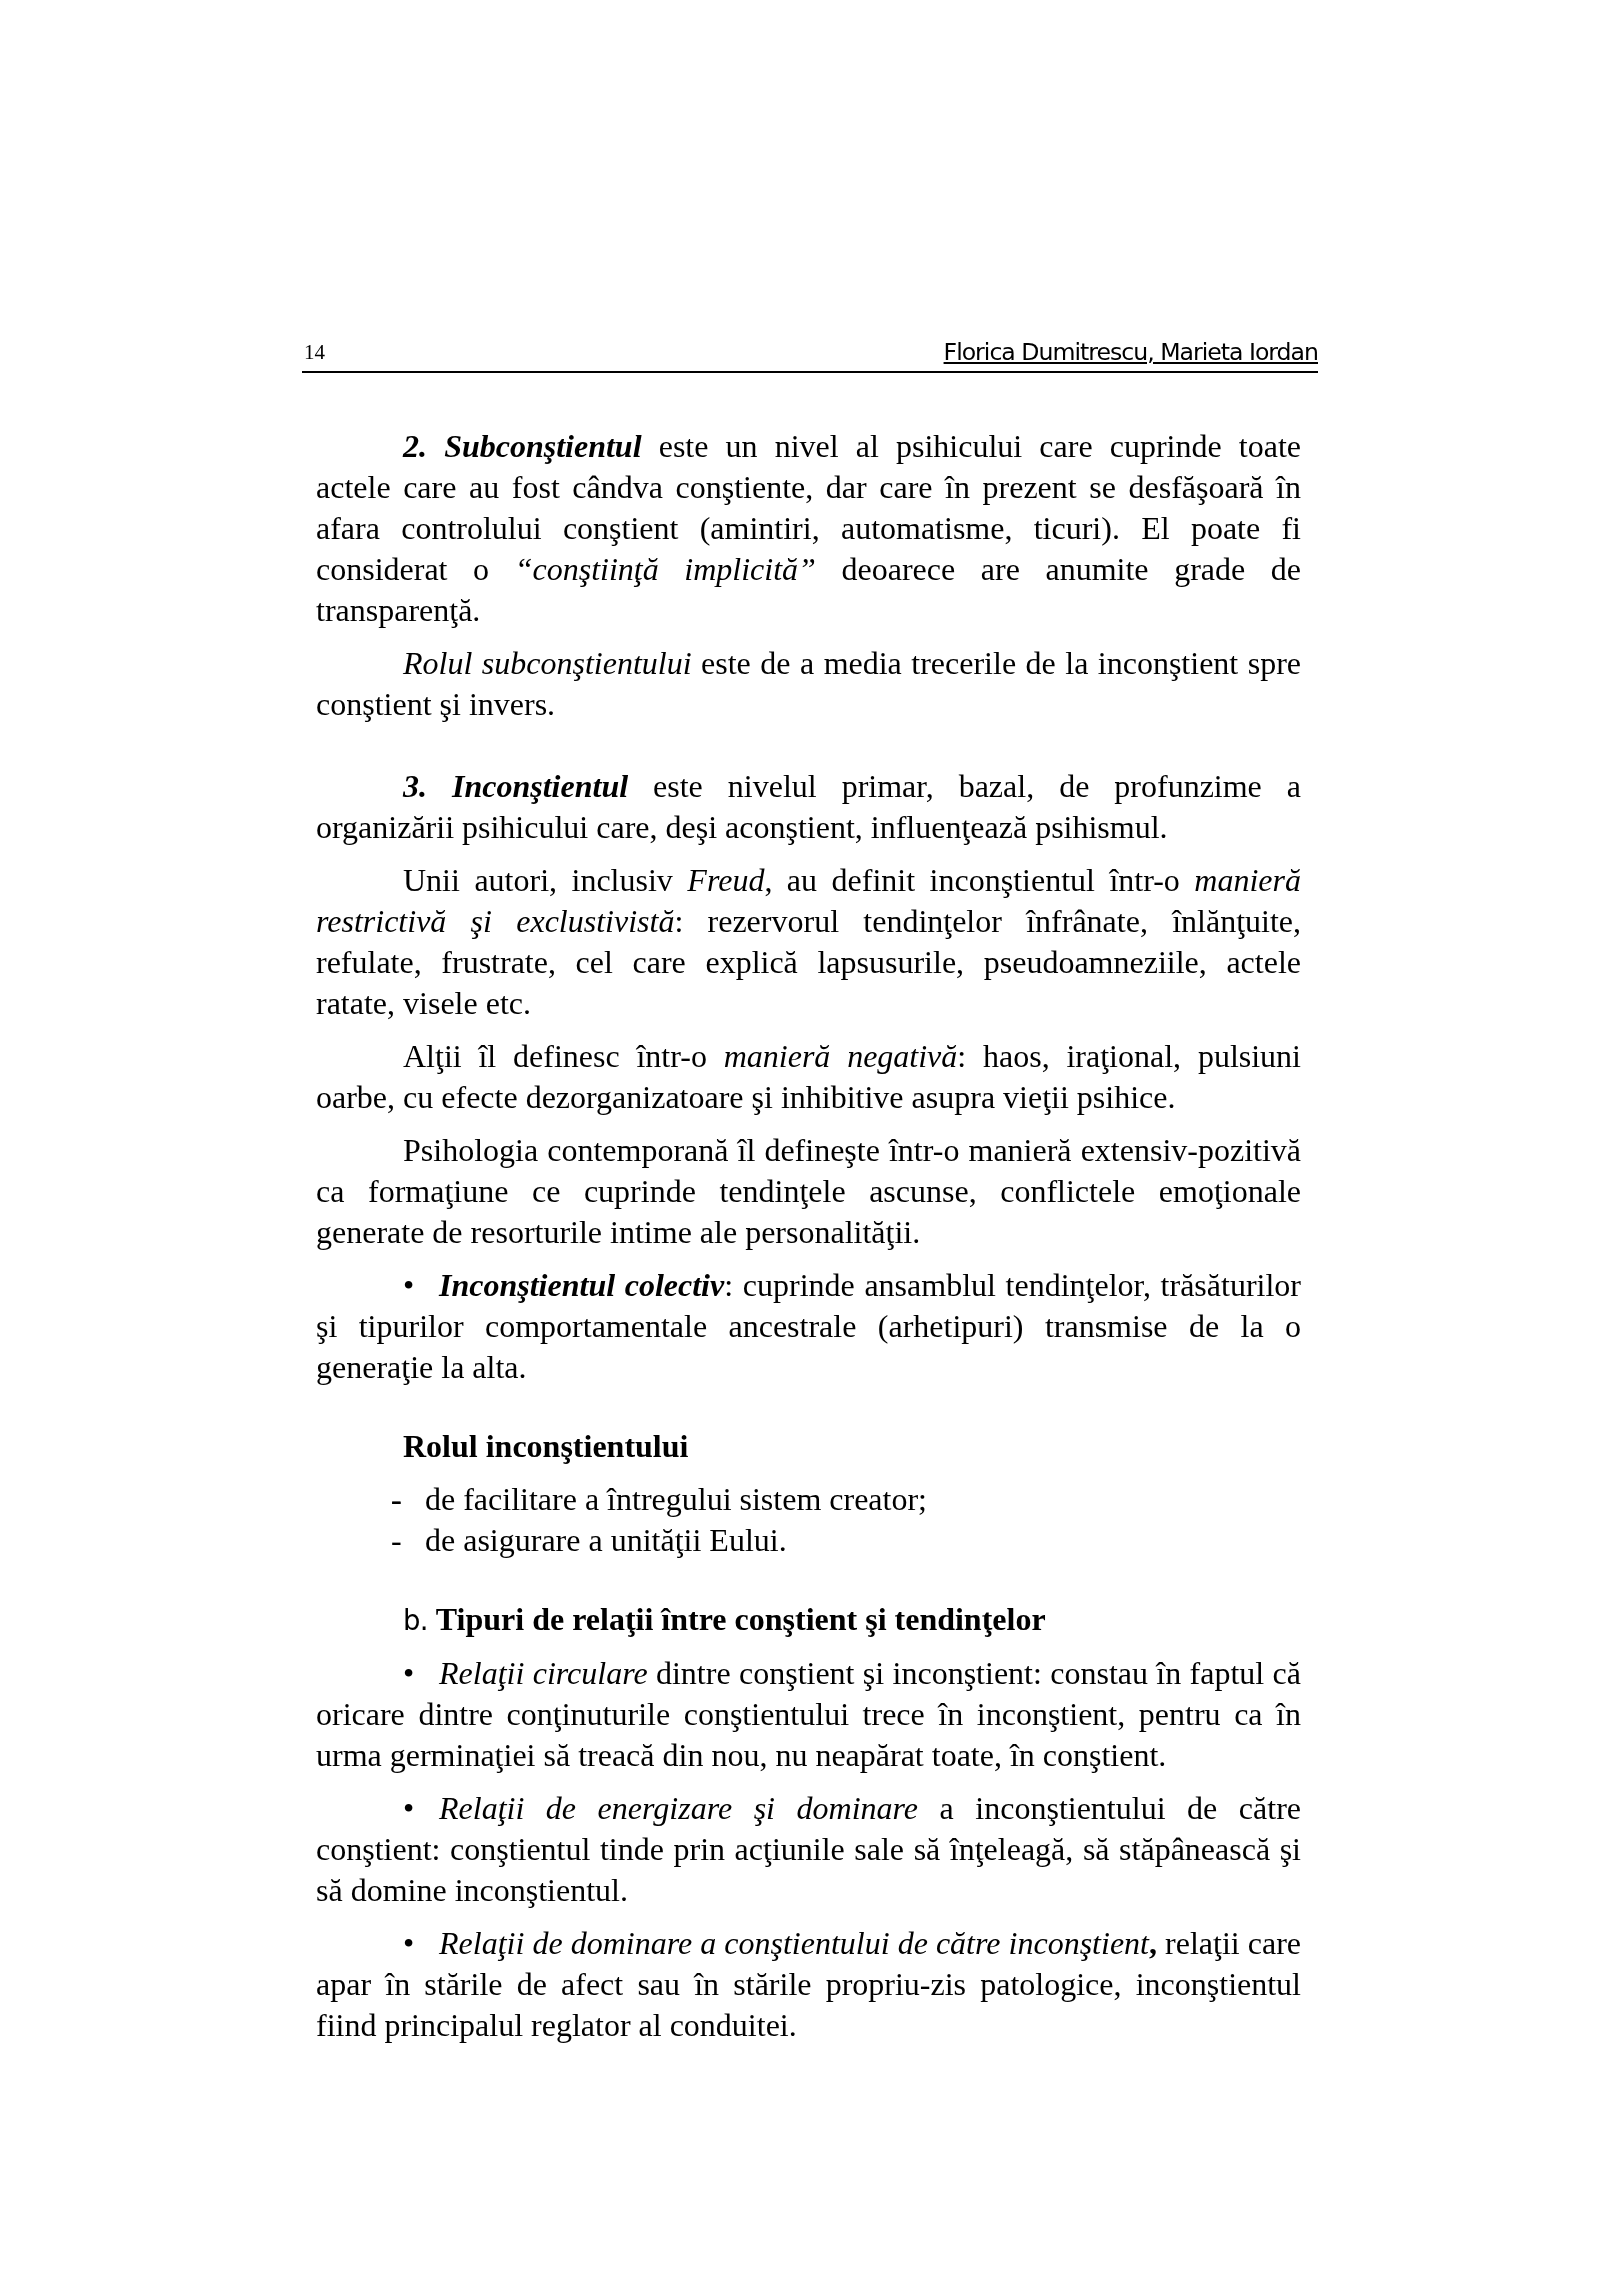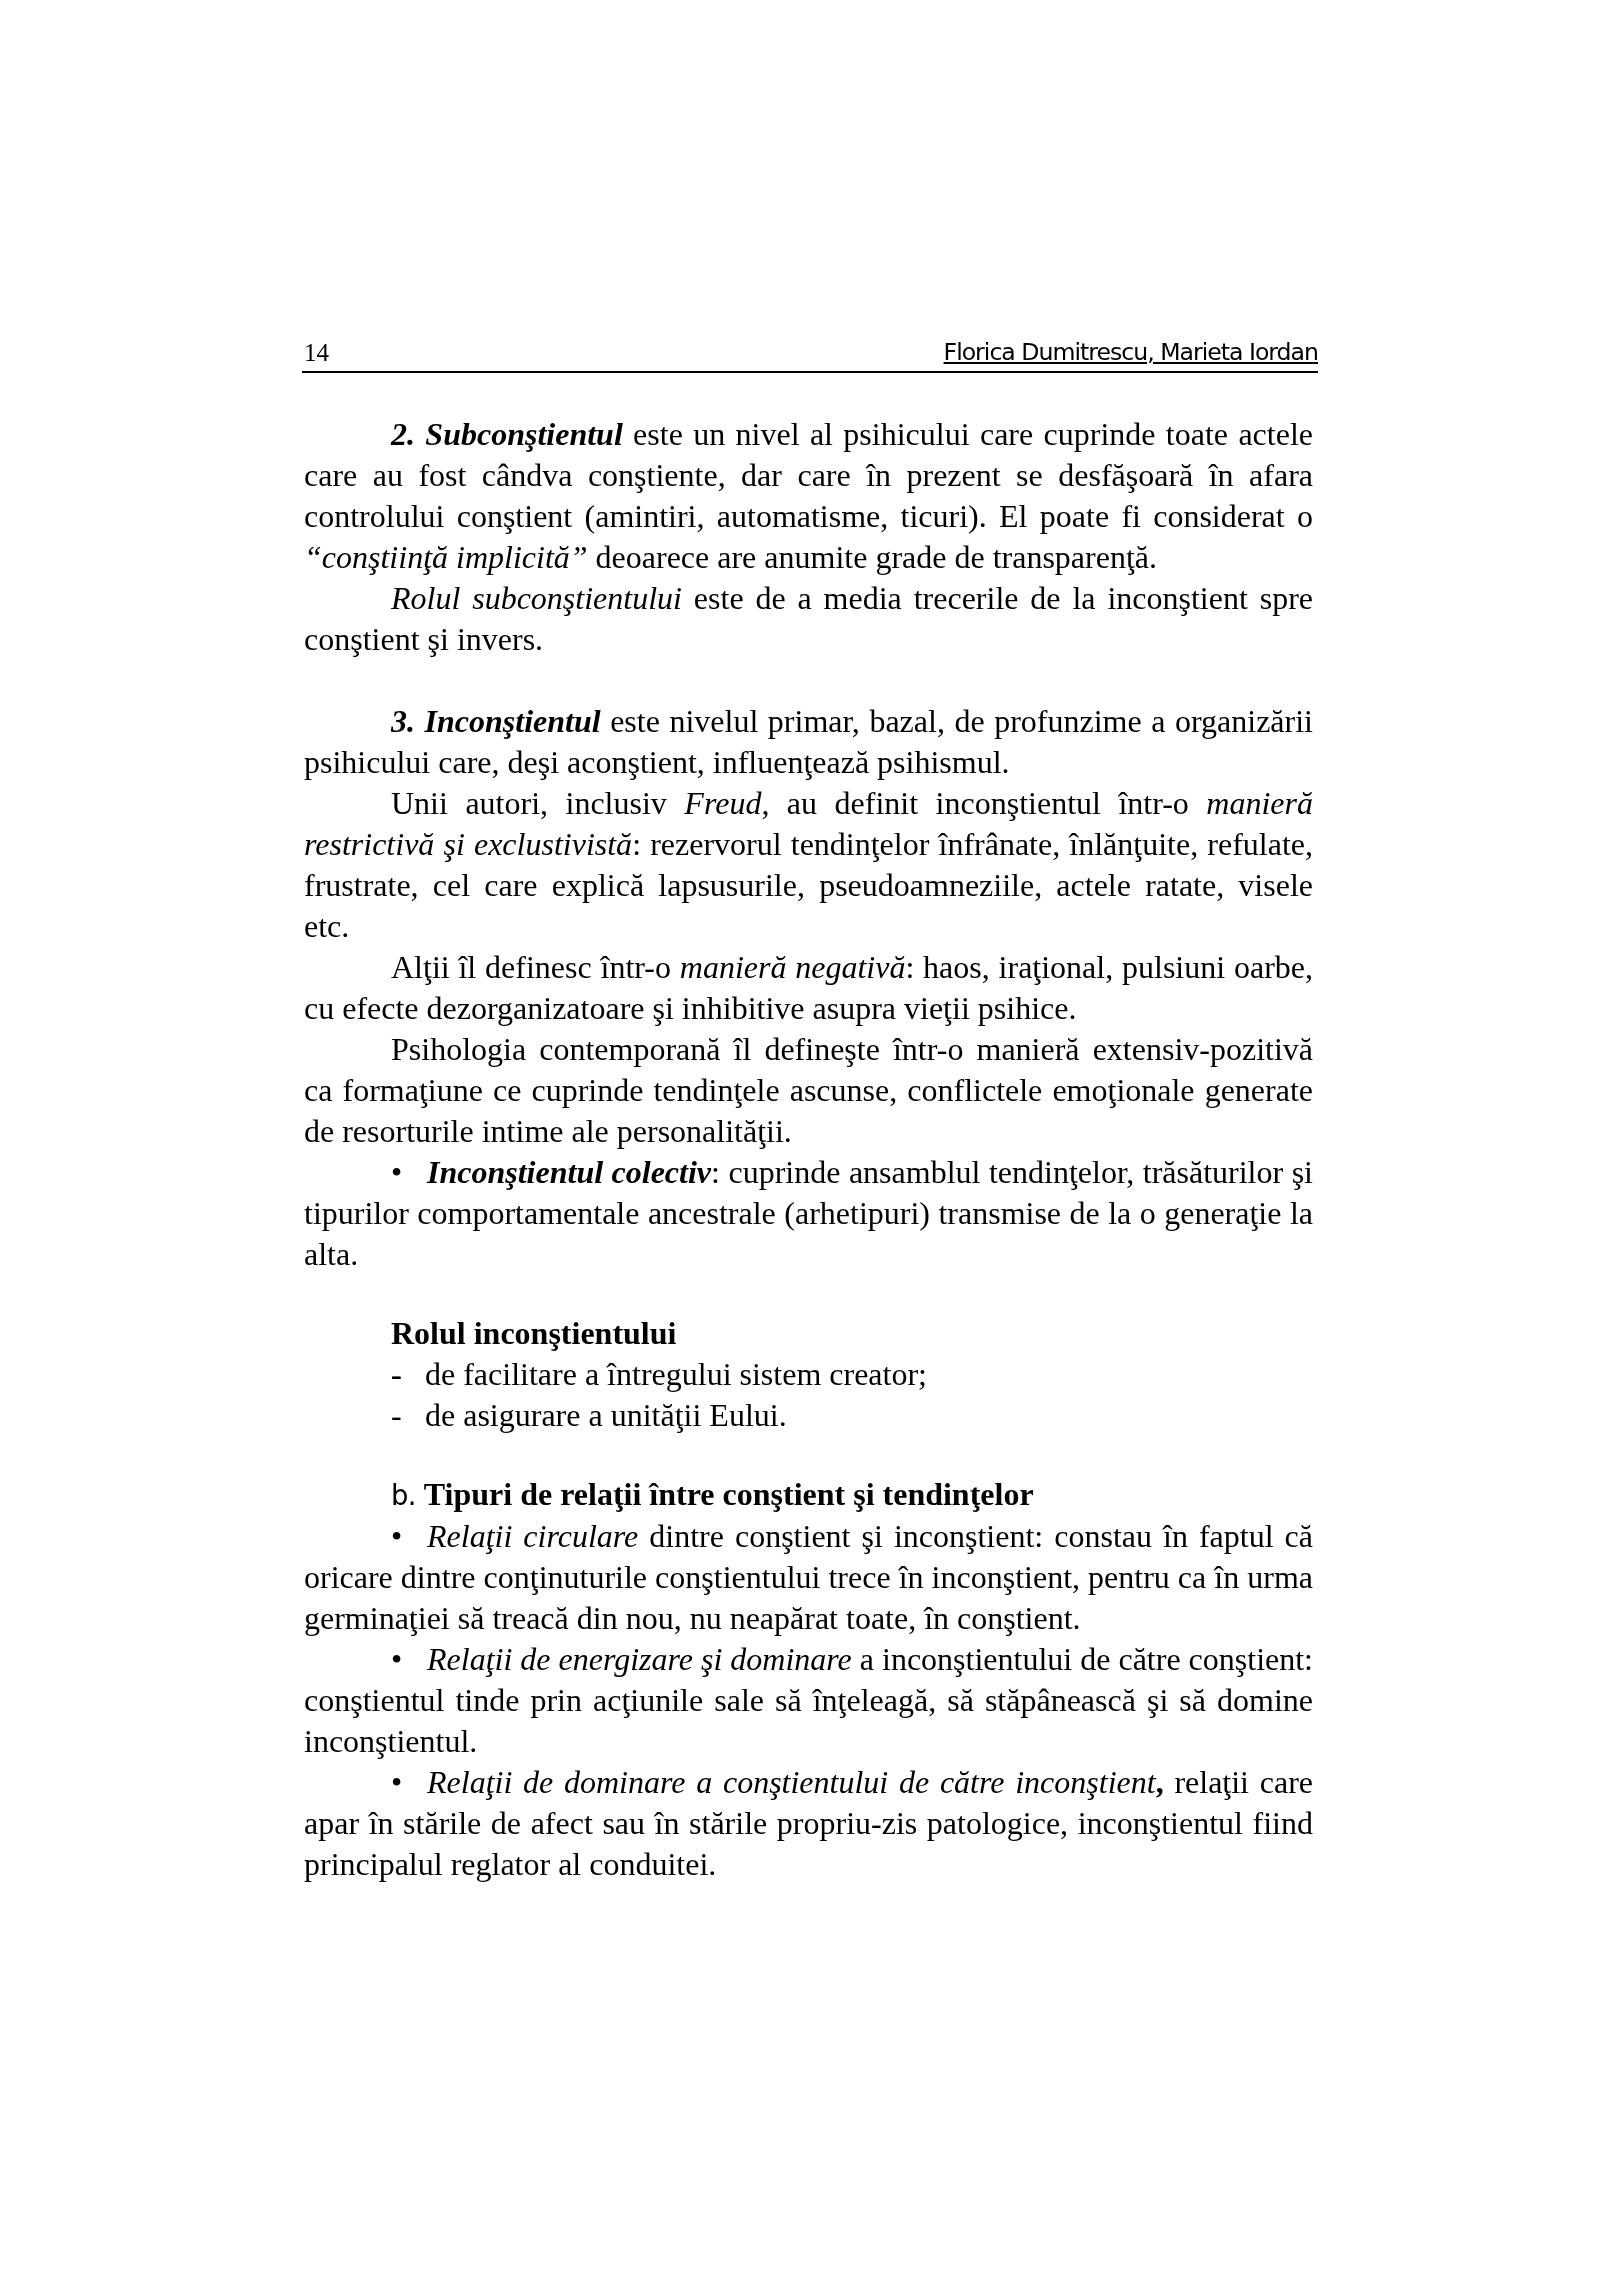--- a/index.html
+++ b/index.html
@@ -3,31 +3,31 @@
 <meta charset="utf-8">
 <style>
   html, body { margin: 0; padding: 0; background: #ffffff; }
   body { width: 1623px; height: 2295px; position: relative; overflow: hidden; color: #000; }
   .page-header {
     position: absolute; left: 302px; top: 332px; width: 1016px; height: 39px;
     border-bottom: 2.6px solid #000;
   }
   .page-number {
     position: absolute; left: 2px; top: 5.2px;
-    font-family: "Liberation Serif", serif; font-size: 25px; line-height: 31px;
+    font-family: "Liberation Serif", serif; font-size: 21px; line-height: 31px;
   }
   .running-head {
     position: absolute; right: 0; top: 5.2px;
     font-family: "DejaVu Sans", sans-serif; font-size: 23.6px; line-height: 31px; letter-spacing: -1px; text-decoration: underline;
   }
   .content {
     position: absolute; left: 304px; top: 414px; width: 1009px;
     font-family: "Liberation Serif", serif; font-size: 32px; line-height: 41px;
   }
-  p { margin: 0; text-align: justify; text-indent: 87px; }
+  p { margin: 12px; text-align: justify; text-indent: 87px; }
   .gap1 { margin-top: 41px; }
   .gap-h { margin-top: 38px; }
   .heading { font-weight: bold; text-indent: 87px; text-align: left; }
   .label-b { font-family: "DejaVu Sans", sans-serif; font-weight: normal; font-size: 27.5px; letter-spacing: -0.7px; }
   .bullet-glyph { display: inline-block; width: 36px; text-indent: 0; }
   ul.dash-list { list-style: none; margin: 0; padding: 0; }
   ul.dash-list li { position: relative; padding-left: 121px; }
   ul.dash-list li .dash { position: absolute; left: 87px; }
   i, em { font-style: italic; }
   b, strong { font-weight: bold; }

